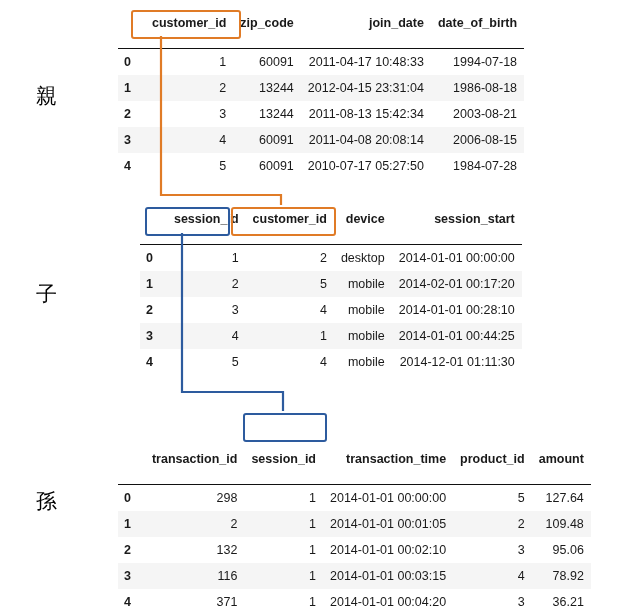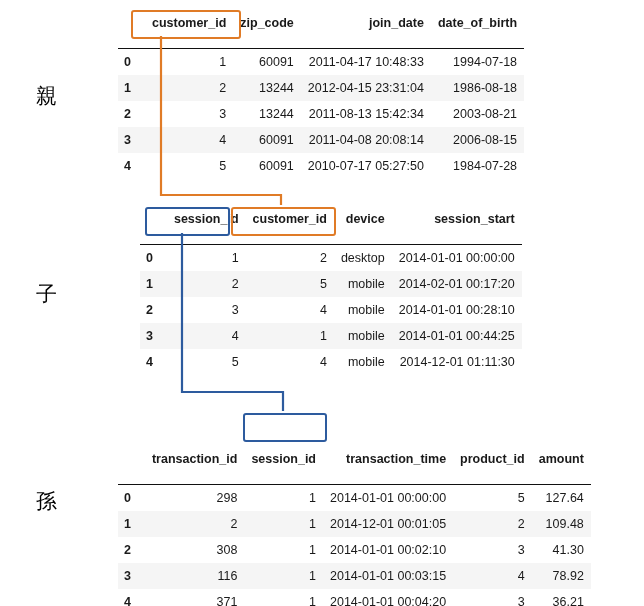--- a/index.html
+++ b/index.html
@@ -216,31 +216,31 @@
         <td>298</td>
         <td>1</td>
         <td>2014-01-01 00:00:00</td>
         <td>5</td>
         <td>127.64</td>
       </tr>
       <tr class="odd">
         <td class="idx">1</td>
         <td>2</td>
         <td>1</td>
-        <td>2014-12-01 00:01:05</td>
+        <td>2014-01-01 00:01:05</td>
         <td>2</td>
         <td>109.48</td>
       </tr>
       <tr class="even">
         <td class="idx">2</td>
-        <td>308</td>
+        <td>132</td>
         <td>1</td>
         <td>2014-01-01 00:02:10</td>
         <td>3</td>
-        <td>41.30</td>
+        <td>95.06</td>
       </tr>
       <tr class="odd">
         <td class="idx">3</td>
         <td>116</td>
         <td>1</td>
         <td>2014-01-01 00:03:15</td>
         <td>4</td>
         <td>78.92</td>
       </tr>
       <tr class="even">

